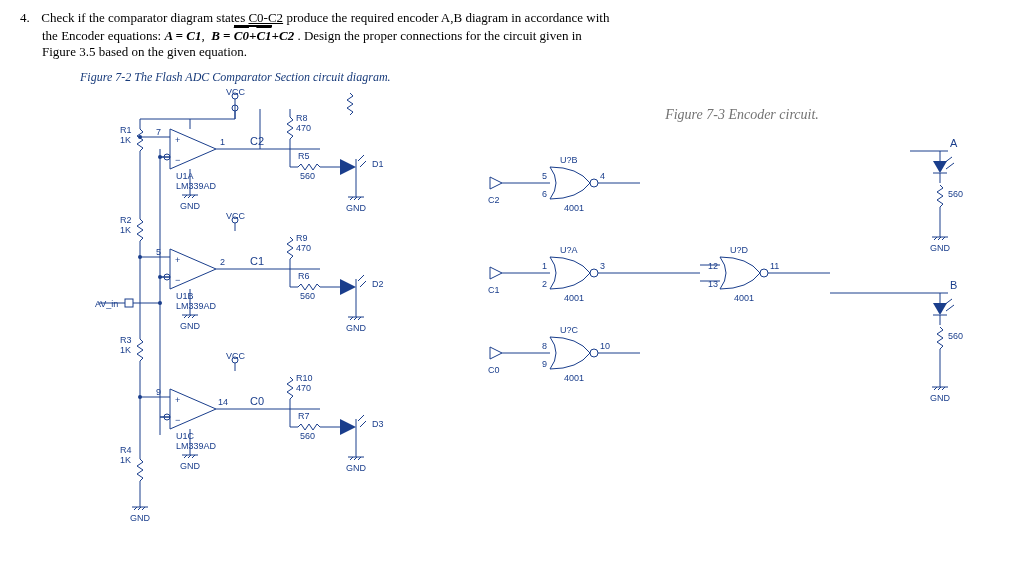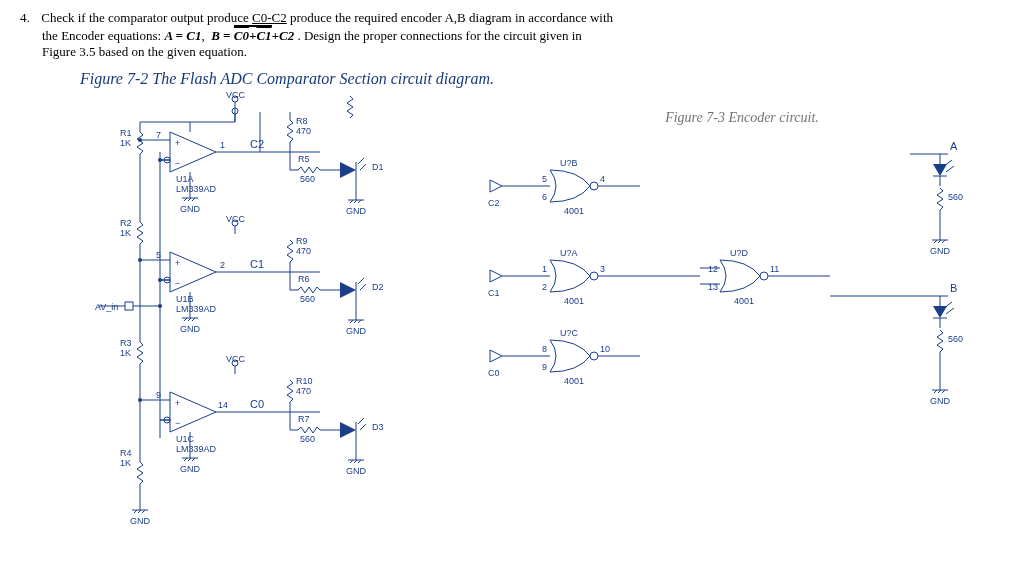--- a/index.html
+++ b/index.html
@@ -14,21 +14,21 @@
   }
   .question { margin-bottom: 2px; }
   .question .num { display:inline-block; width: 18px; }
   .indent { margin-left: 22px; }
   .overline { text-decoration: overline; }
   .dbl-overline { border-top: 2px double #000; padding-top:1px;text-align:right; }
   .fig-caption {
     font-style: italic;
     color: #173a7a;
     margin: 10px 0 4px 60px;
-    font-size: 16px;
+    font-size: 12px;
   }
   .fig-caption-right {
     font-style: italic;
     color: #737373;
     font-size: 14px;
     text-align: center;
     margin-bottom: 6px;
   }
   .diagrams { display:flex; }
   .left-diagram { flex: 0 0 430px; }
@@ -39,21 +39,21 @@
   .label { font-family: Arial, sans-serif; font-size:9px; fill:#1a3e8c; }
   .big-label { font-family: Arial, sans-serif; font-size:11px; fill:#1a3e8c; }
   .part { stroke:#1a3e8c; stroke-width:1; fill:none; }
   .led { fill:#1a3e8c; }
 </style>
 </head>
 <body>
 
 <div class="question">
   <span class="num">4.</span>
-  <span>Check if the comparator output produce </span>
+  <span>Check if the comparator diagram states </span>
   <u>C0-C2</u>
   <span> produce the required encoder A,B diagram in accordance with</span>
 </div>
 <div class="indent">
   <span>the Encoder equations:  </span>
   <i><b>A = C1</b></i>,&nbsp;
   <i><b>B = </b></i><span class="dbl-overline"><span class="overline"><i><b>C0</b></i></span><i><b>+</b></i><span class="overline"><i><b>C1</b></i></span></span><i><b>+</b></i><i><b>C2</b></i>
   <span> . Design the proper connections for the circuit given in</span>
 </div>
 <div class="indent">Figure 3.5 based on the given equation.</div>

